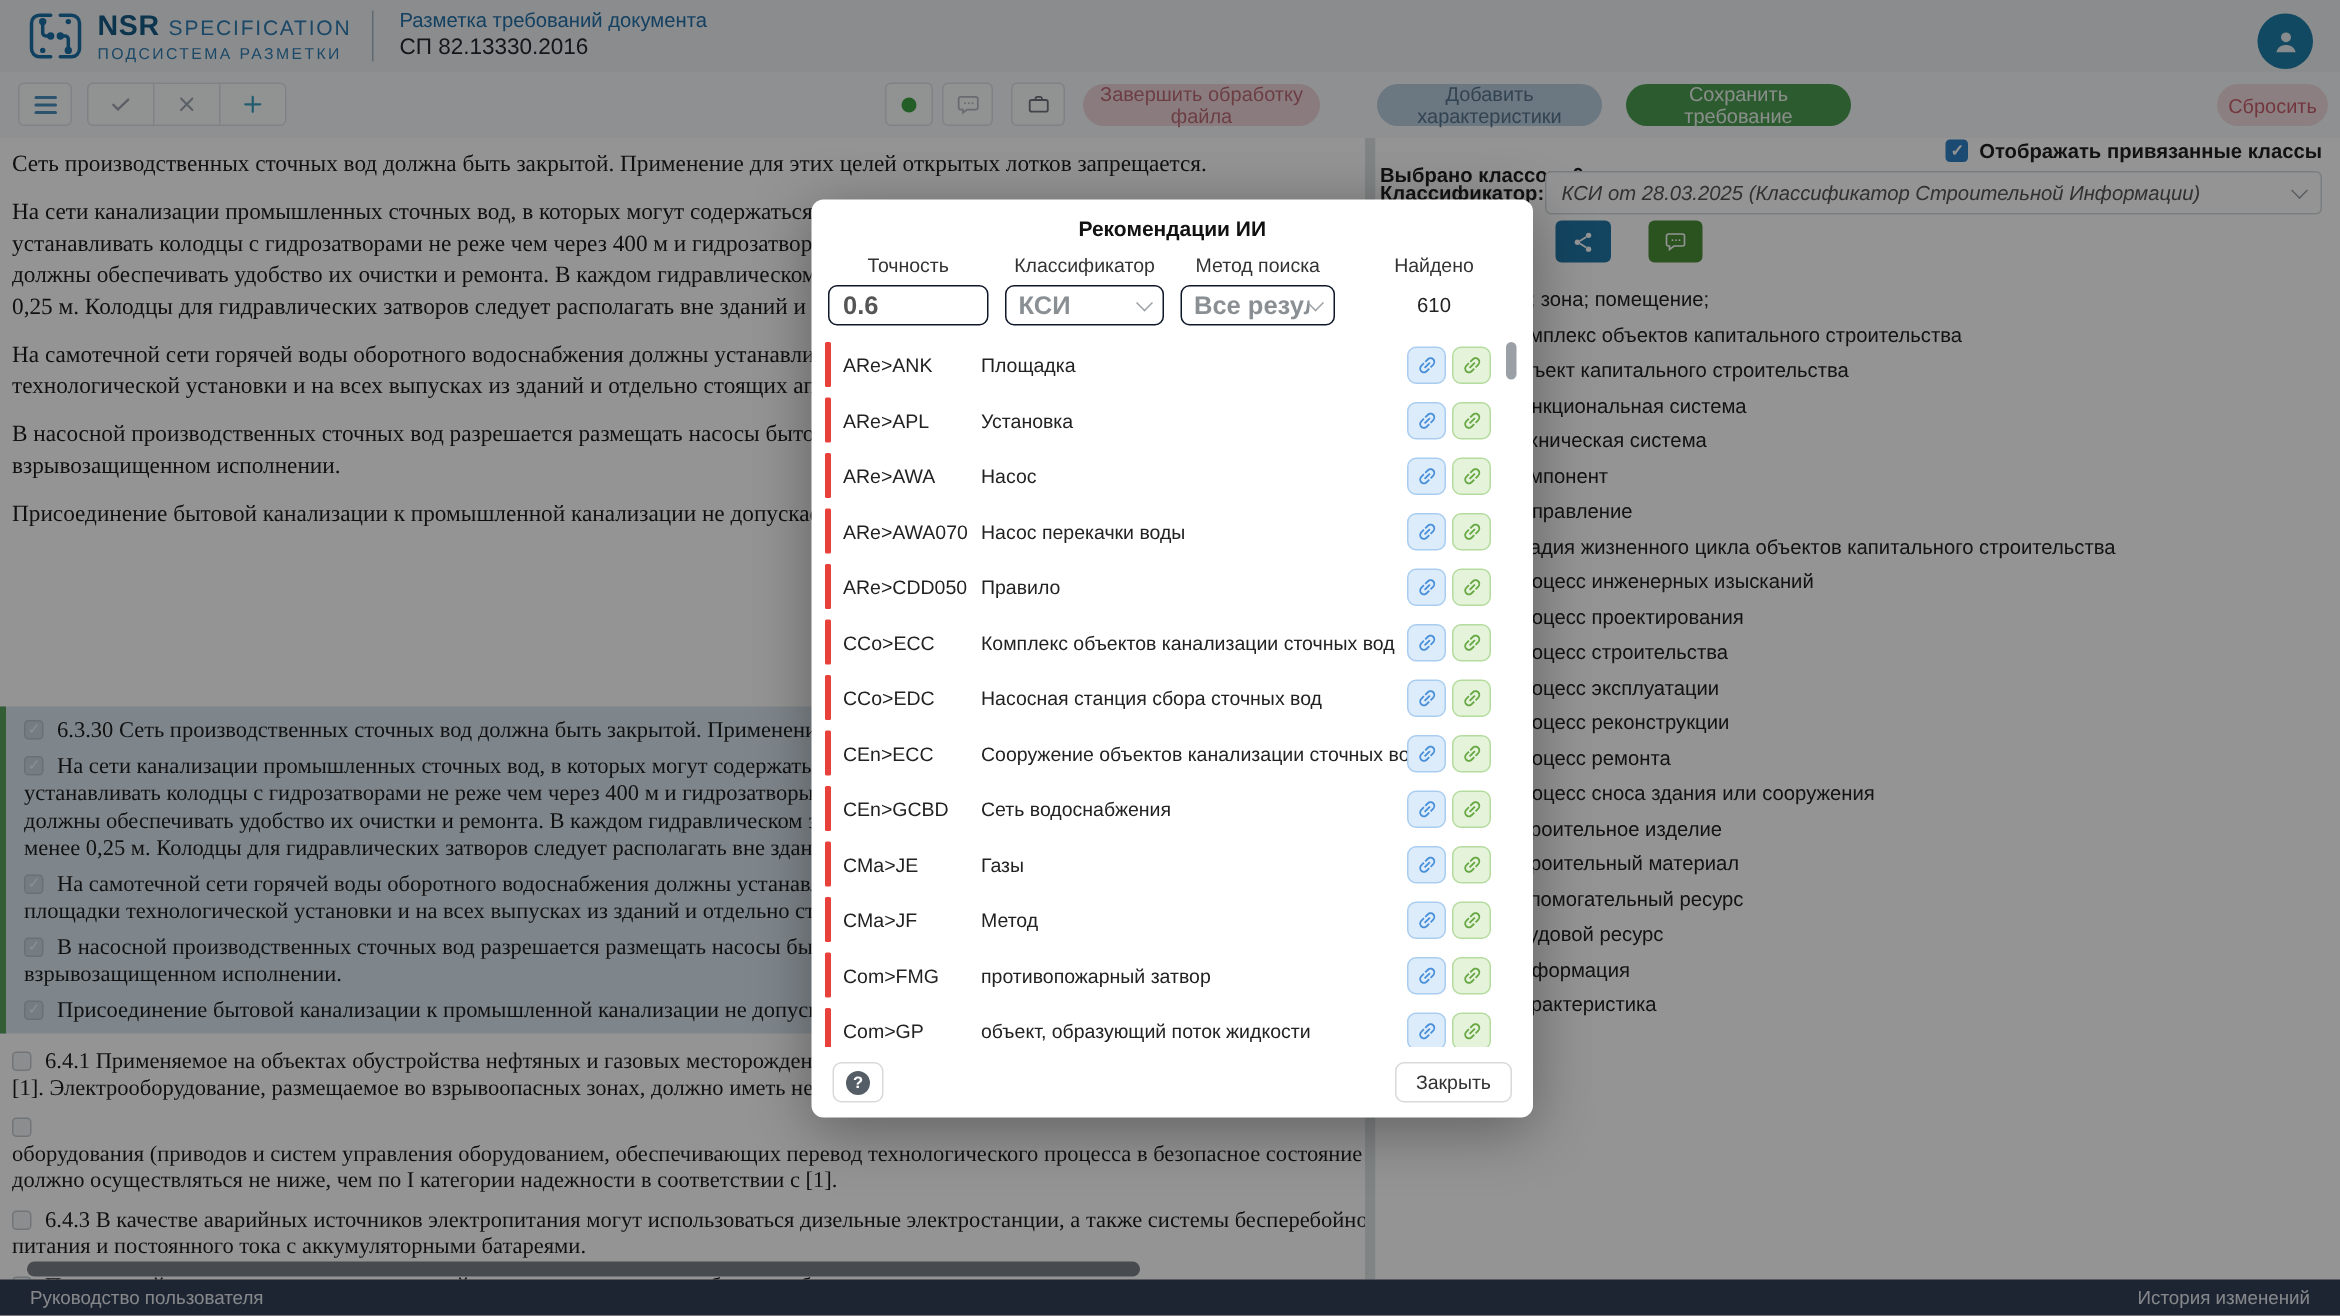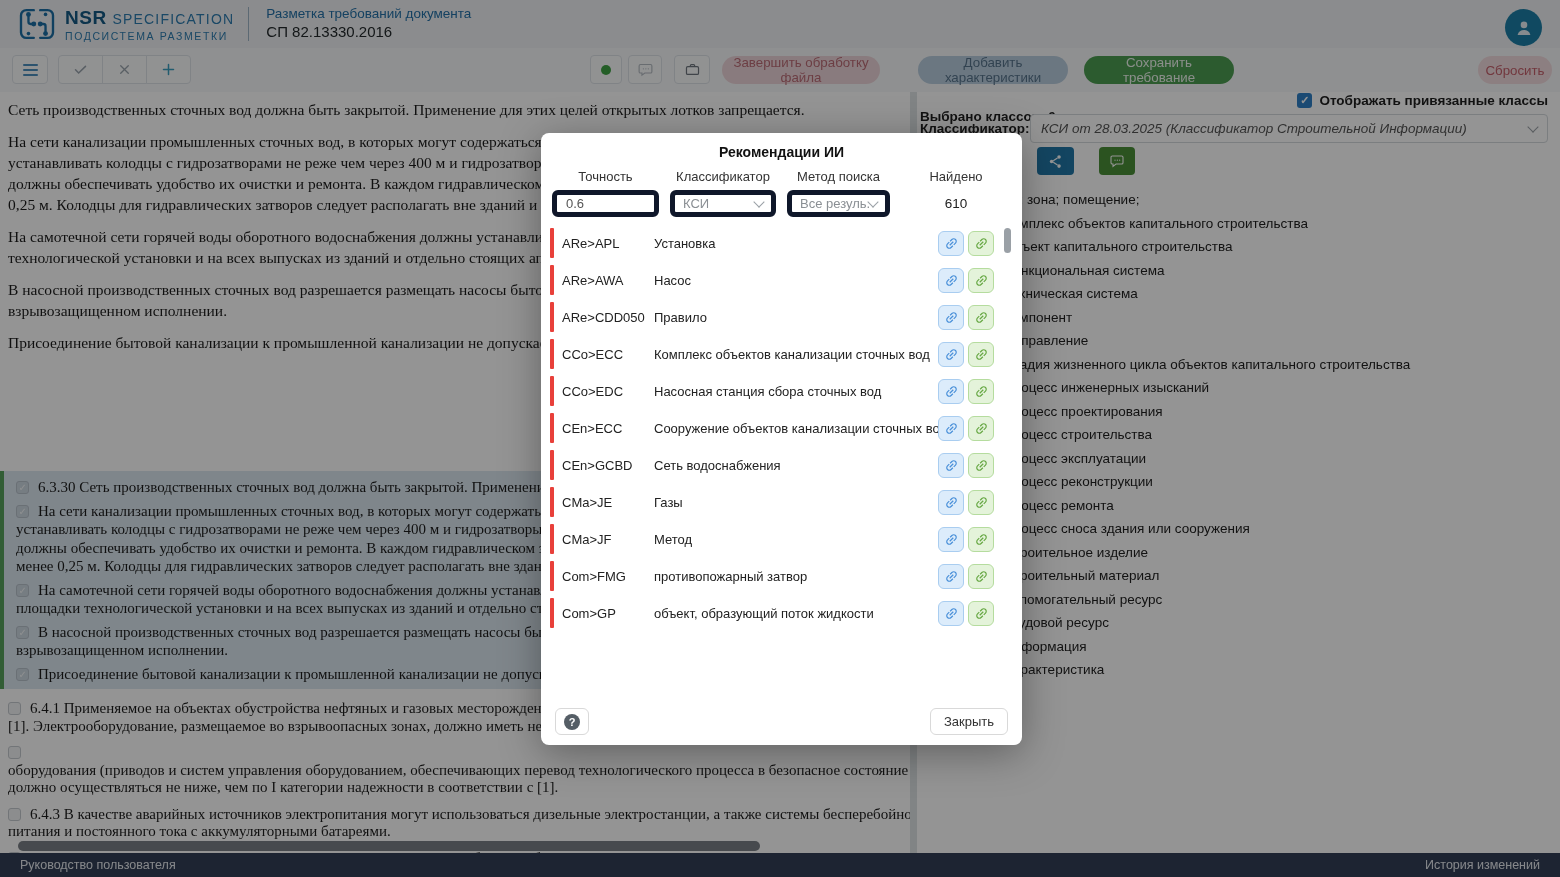--- a/index.html
+++ b/index.html
@@ -95,23 +95,23 @@
 
   
   .backdrop{position:absolute;inset:0;background:rgba(0,0,0,0.42);z-index:40;}
   .modal{position:absolute;left:541px;top:133px;width:481px;height:612px;background:#fff;
          border-radius:8px;box-shadow:0 8px 40px rgba(0,0,0,.35);z-index:50;}
   .m-title{text-align:center;font-weight:bold;font-size:14px;color:#111;padding-top:11px;}
   .m-filters{display:flex;gap:11px;padding:9px 11px 0;}
   .f-col{display:flex;flex-direction:column;align-items:center;gap:6px;}
   .f-c1{width:107px;}.f-c2{width:106px;}.f-c3{width:103px;}.f-c4{flex:1;}
   .f-label{font-size:13px;color:#333;}
-  .f-input,.f-select{width:100%;height:27px;border:5px solid #0f172a;border-radius:6px;
-         box-sizing:border-box;font-size:13px;color:#555;background:#fff;
-         font-family:"Liberation Sans",sans-serif;}
+  .f-input,.f-select{width:100%;height:27px;border:1px solid #0f172a;border-radius:6px;
+         box-sizing:border-box;font-size:17px;color:#555;background:#fff;
+         font-family:"Liberation Sans",sans-serif;font-weight:bold;}
   .f-input{padding:0 9px;}
   .f-select{display:flex;align-items:center;padding:0 8px;color:#8a8f94;}
   .f-select .grow{flex:1;white-space:nowrap;overflow:hidden;}
   .f-found{font-size:13.5px;color:#222;margin-top:6px;}
   .m-list{position:absolute;top:92px;left:0;right:0;bottom:47px;overflow:hidden;}
   .mrow{position:relative;height:37px;display:flex;align-items:center;padding-left:21px;}
   .bar{position:absolute;left:9px;top:3px;width:4px;height:30px;background:#e8403a;border-radius:1px;}
   .code{width:92px;font-size:13px;color:#222;flex:none;}
   .rname{flex:1;font-size:13px;color:#222;white-space:nowrap;overflow:hidden;padding-right:4px;}
   .mbtn{width:26px;height:25px;border-radius:6px;display:flex;align-items:center;justify-content:center;
@@ -422,20 +422,39 @@
       <div class="f-col f-c4">
         <span class="f-label">Найдено</span>
         <span class="f-found">610</span>
       </div>
     </div>
 
     <div class="m-list">
 
       <div class="mrow">
           <i class="bar"></i>
+        <span class="code">ARe&gt;ANK</span>
+        <span class="rname">Площадка</span>
+        <button class="mbtn blue">
+            <svg width="15" height="15" viewBox="0 0 24 24">
+              <g transform="rotate(-45 12 12)" fill="currentColor">
+                <path d="M3.9 12c0-1.71 1.39-3.1 3.1-3.1h4V7H7c-2.76 0-5 2.24-5 5s2.24 5 5 5h4v-1.9H7c-1.71 0-3.1-1.39-3.1-3.1zM8 13h8v-2H8v2zm9-6h-4v1.9h4c1.71 0 3.1 1.39 3.1 3.1s-1.39 3.1-3.1 3.1h-4V17h4c2.76 0 5-2.24 5-5s-2.24-5-5-5z"></path>
+              </g>
+            </svg>
+          </button>
+        <button class="mbtn green">
+            <svg width="15" height="15" viewBox="0 0 24 24">
+              <g transform="rotate(-45 12 12)" fill="currentColor">
+                <path d="M3.9 12c0-1.71 1.39-3.1 3.1-3.1h4V7H7c-2.76 0-5 2.24-5 5s2.24 5 5 5h4v-1.9H7c-1.71 0-3.1-1.39-3.1-3.1zM8 13h8v-2H8v2zm9-6h-4v1.9h4c1.71 0 3.1 1.39 3.1 3.1s-1.39 3.1-3.1 3.1h-4V17h4c2.76 0 5-2.24 5-5s-2.24-5-5-5z"></path>
+              </g>
+            </svg>
+          </button>
+      </div>
+      <div class="mrow">
+          <i class="bar"></i>
         <span class="code">ARe&gt;APL</span>
         <span class="rname">Установка</span>
         <button class="mbtn blue">
             <svg width="15" height="15" viewBox="0 0 24 24">
               <g transform="rotate(-45 12 12)" fill="currentColor">
                 <path d="M3.9 12c0-1.71 1.39-3.1 3.1-3.1h4V7H7c-2.76 0-5 2.24-5 5s2.24 5 5 5h4v-1.9H7c-1.71 0-3.1-1.39-3.1-3.1zM8 13h8v-2H8v2zm9-6h-4v1.9h4c1.71 0 3.1 1.39 3.1 3.1s-1.39 3.1-3.1 3.1h-4V17h4c2.76 0 5-2.24 5-5s-2.24-5-5-5z"></path>
               </g>
             </svg>
           </button>
         <button class="mbtn green">
@@ -443,20 +462,39 @@
               <g transform="rotate(-45 12 12)" fill="currentColor">
                 <path d="M3.9 12c0-1.71 1.39-3.1 3.1-3.1h4V7H7c-2.76 0-5 2.24-5 5s2.24 5 5 5h4v-1.9H7c-1.71 0-3.1-1.39-3.1-3.1zM8 13h8v-2H8v2zm9-6h-4v1.9h4c1.71 0 3.1 1.39 3.1 3.1s-1.39 3.1-3.1 3.1h-4V17h4c2.76 0 5-2.24 5-5s-2.24-5-5-5z"></path>
               </g>
             </svg>
           </button>
       </div>
       <div class="mrow">
           <i class="bar"></i>
         <span class="code">ARe&gt;AWA</span>
         <span class="rname">Насос</span>
+        <button class="mbtn blue">
+            <svg width="15" height="15" viewBox="0 0 24 24">
+              <g transform="rotate(-45 12 12)" fill="currentColor">
+                <path d="M3.9 12c0-1.71 1.39-3.1 3.1-3.1h4V7H7c-2.76 0-5 2.24-5 5s2.24 5 5 5h4v-1.9H7c-1.71 0-3.1-1.39-3.1-3.1zM8 13h8v-2H8v2zm9-6h-4v1.9h4c1.71 0 3.1 1.39 3.1 3.1s-1.39 3.1-3.1 3.1h-4V17h4c2.76 0 5-2.24 5-5s-2.24-5-5-5z"></path>
+              </g>
+            </svg>
+          </button>
+        <button class="mbtn green">
+            <svg width="15" height="15" viewBox="0 0 24 24">
+              <g transform="rotate(-45 12 12)" fill="currentColor">
+                <path d="M3.9 12c0-1.71 1.39-3.1 3.1-3.1h4V7H7c-2.76 0-5 2.24-5 5s2.24 5 5 5h4v-1.9H7c-1.71 0-3.1-1.39-3.1-3.1zM8 13h8v-2H8v2zm9-6h-4v1.9h4c1.71 0 3.1 1.39 3.1 3.1s-1.39 3.1-3.1 3.1h-4V17h4c2.76 0 5-2.24 5-5s-2.24-5-5-5z"></path>
+              </g>
+            </svg>
+          </button>
+      </div>
+      <div class="mrow">
+          <i class="bar"></i>
+        <span class="code">ARe&gt;AWA070</span>
+        <span class="rname">Насос перекачки воды</span>
         <button class="mbtn blue">
             <svg width="15" height="15" viewBox="0 0 24 24">
               <g transform="rotate(-45 12 12)" fill="currentColor">
                 <path d="M3.9 12c0-1.71 1.39-3.1 3.1-3.1h4V7H7c-2.76 0-5 2.24-5 5s2.24 5 5 5h4v-1.9H7c-1.71 0-3.1-1.39-3.1-3.1zM8 13h8v-2H8v2zm9-6h-4v1.9h4c1.71 0 3.1 1.39 3.1 3.1s-1.39 3.1-3.1 3.1h-4V17h4c2.76 0 5-2.24 5-5s-2.24-5-5-5z"></path>
               </g>
             </svg>
           </button>
         <button class="mbtn green">
             <svg width="15" height="15" viewBox="0 0 24 24">
               <g transform="rotate(-45 12 12)" fill="currentColor">

